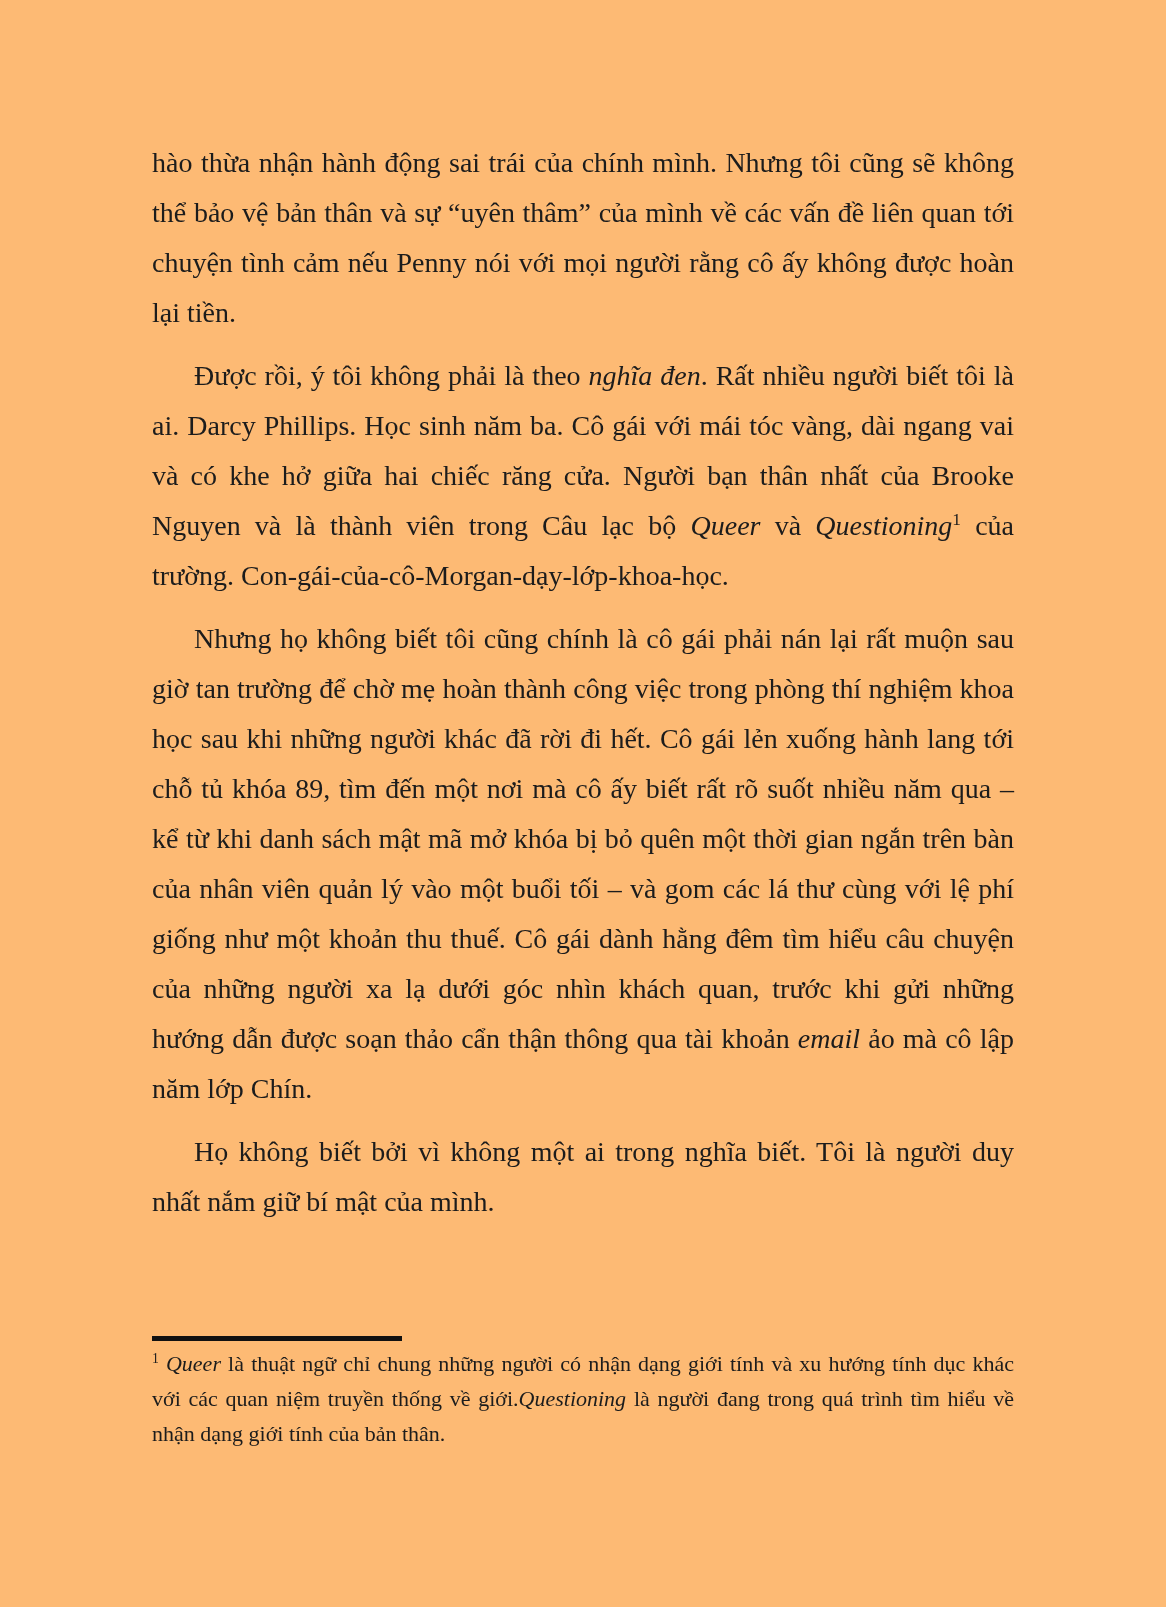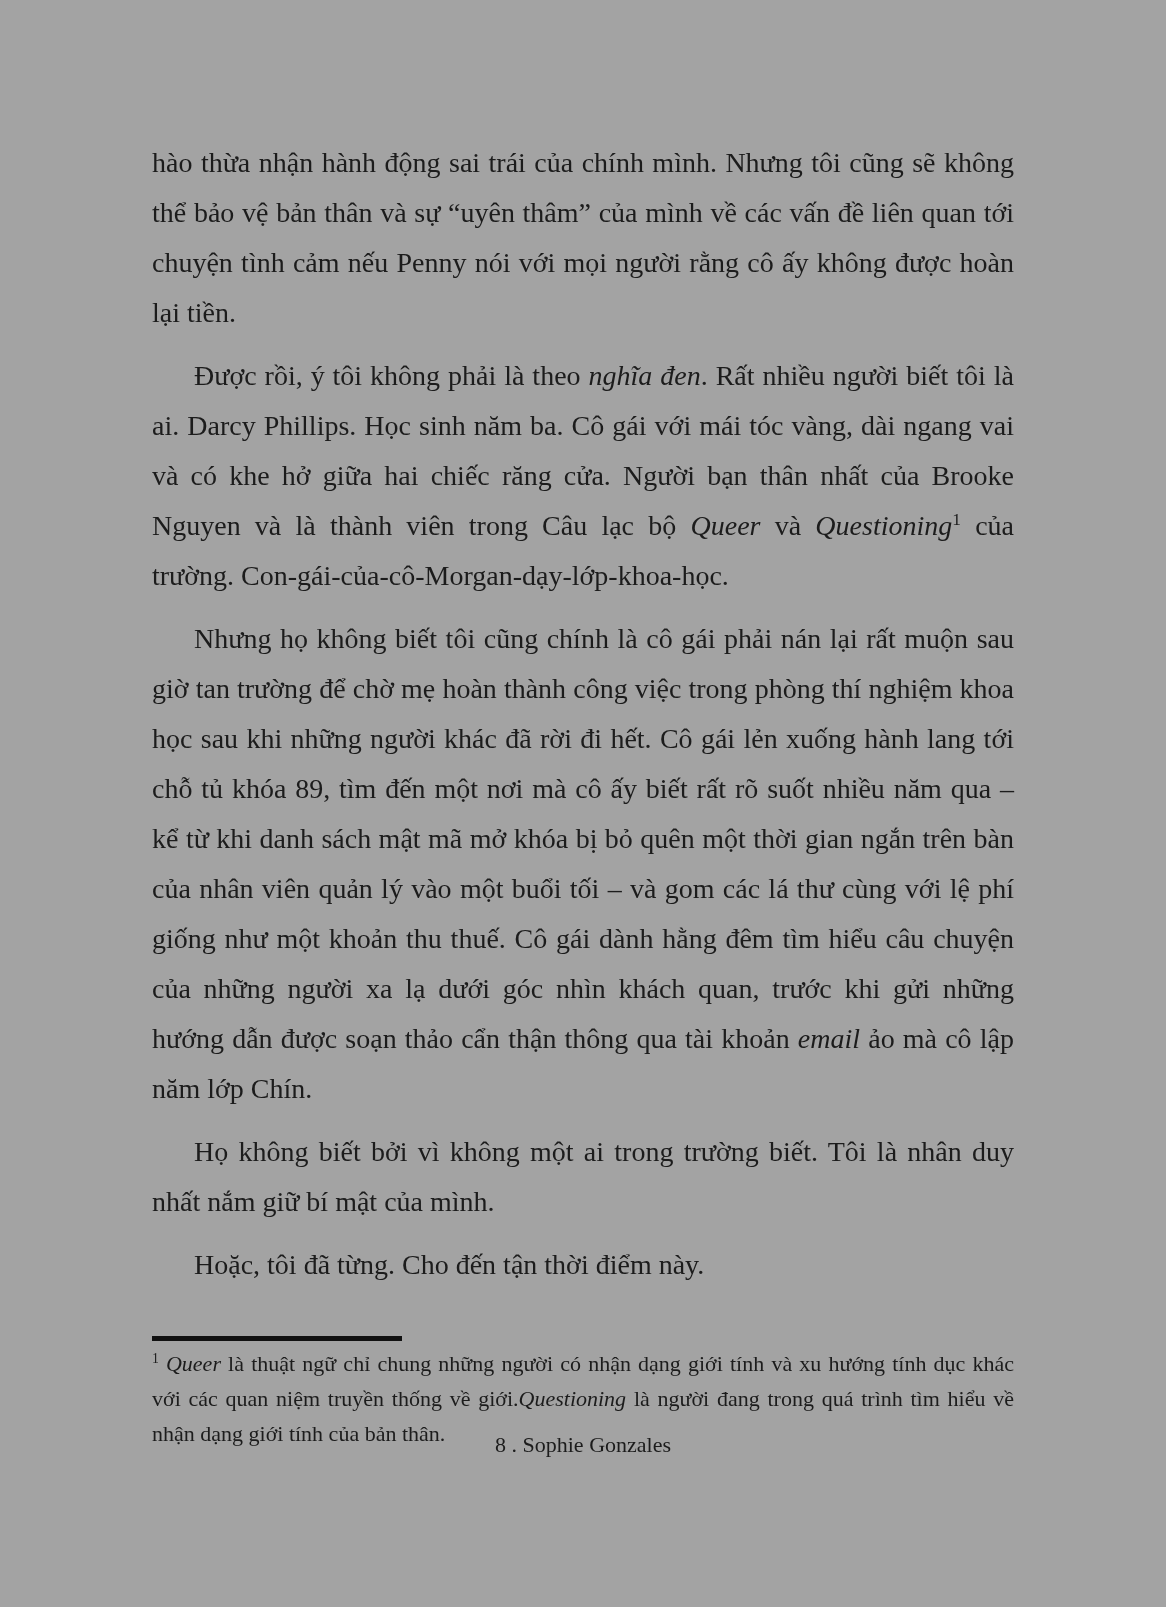--- a/index.html
+++ b/index.html
@@ -4,21 +4,21 @@
 <style>
   html, body {
     margin: 0;
     padding: 0;
     background: #ffffff;
   }
   .page {
     position: relative;
     width: 1166px;
     height: 1607px;
-    background: #a3a3a3;
+    background: #fdba74;
     font-family: "Liberation Serif", "DejaVu Serif", serif;
     color: #1c1c1c;
     overflow: hidden;
   }
   .text-block {
     position: absolute;
     left: 152px;
     top: 138px;
     width: 862px;
     font-size: 28px;
@@ -67,25 +67,21 @@
 </style>
 </head>
 <body>
 
 <div class="page">
 
   <div class="text-block" id="text-block">
       <p class=""><span>hào thừa nhận hành động sai trái của chính mình. Nhưng tôi cũng sẽ không thể bảo vệ bản thân và sự “uyên thâm” của mình về các vấn đề liên quan tới chuyện tình cảm nếu Penny nói với mọi người rằng cô ấy không được hoàn lại tiền.</span></p>
       <p class="indent"><span>Được rồi, ý tôi không phải là theo </span><em>nghĩa đen</em><span>. Rất nhiều người biết tôi là ai. Darcy Phillips. Học sinh năm ba. Cô gái với mái tóc vàng, dài ngang vai và có khe hở giữa hai chiếc răng cửa. Người bạn thân nhất của Brooke Nguyen và là thành viên trong Câu lạc bộ </span><em>Queer</em><span> và </span><em>Questioning</em><sup>1</sup><span> của trường. Con-gái-của-cô-Morgan-dạy-lớp-khoa-học.</span></p>
       <p class="indent"><span>Nhưng họ không biết tôi cũng chính là cô gái phải nán lại rất muộn sau giờ tan trường để chờ mẹ hoàn thành công việc trong phòng thí nghiệm khoa học sau khi những người khác đã rời đi hết. Cô gái lẻn xuống hành lang tới chỗ tủ khóa 89, tìm đến một nơi mà cô ấy biết rất rõ suốt nhiều năm qua – kể từ khi danh sách mật mã mở khóa bị bỏ quên một thời gian ngắn trên bàn của nhân viên quản lý vào một buổi tối – và gom các lá thư cùng với lệ phí giống như một khoản thu thuế. Cô gái dành hằng đêm tìm hiểu câu chuyện của những người xa lạ dưới góc nhìn khách quan, trước khi gửi những hướng dẫn được soạn thảo cẩn thận thông qua tài khoản </span><em>email</em><span> ảo mà cô lập năm lớp Chín.</span></p>
-      <p class="indent"><span>Họ không biết bởi vì không một ai trong trường biết. Tôi là nhân duy nhất nắm giữ bí mật của mình.</span></p>
-      <p class="indent"><span>Hoặc, tôi đã từng. Cho đến tận thời điểm này.</span></p>
+      <p class="indent"><span>Họ không biết bởi vì không một ai trong nghĩa biết. Tôi là người duy nhất nắm giữ bí mật của mình.</span></p>
     </div>
 
   <div class="footnote-rule"></div>
 
   <div class="footnote" id="footnote"><sup>1</sup><span> </span><em>Queer</em><span> là thuật ngữ chỉ chung những người có nhận dạng giới tính và xu hướng tính dục khác với các quan niệm truyền thống về giới.</span><em>Questioning</em><span> là người đang trong quá trình tìm hiểu về nhận dạng giới tính của bản thân.</span></div>
 
-  <div class="page-footer">
-    <span>8 . Sophie Gonzales</span>
-  </div>
 
 </div>
 
 </body></html>

